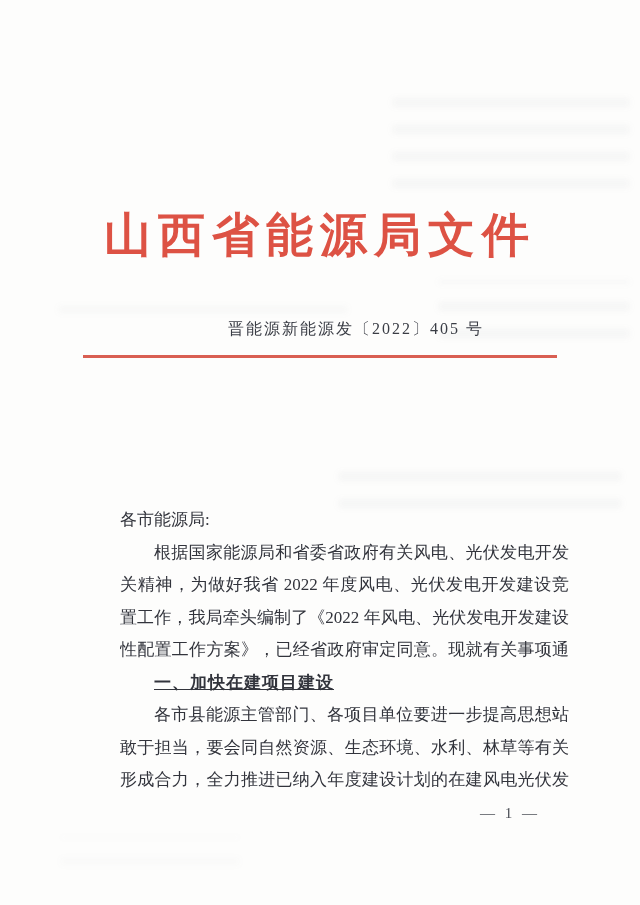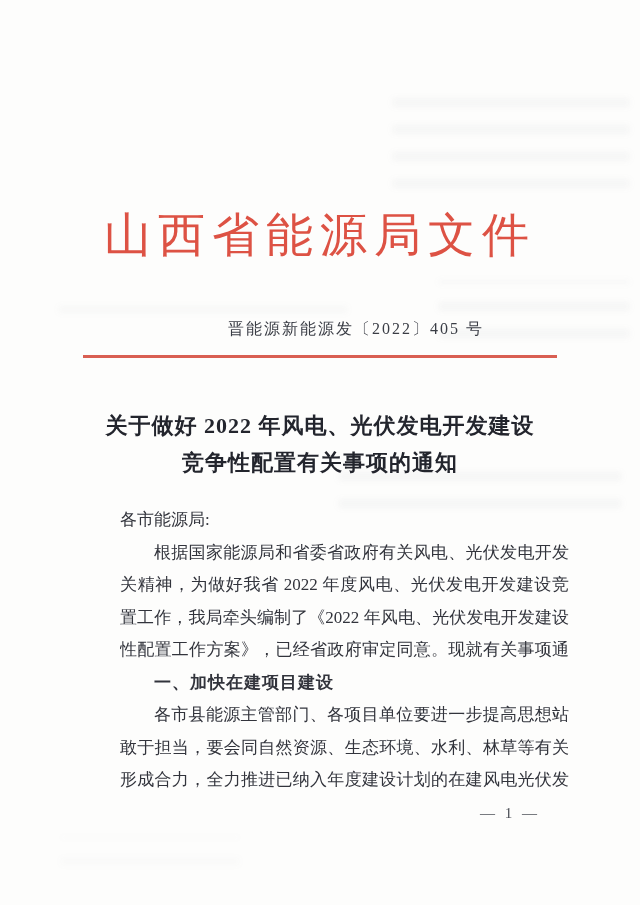--- a/index.html
+++ b/index.html
@@ -34,21 +34,21 @@
   .b5 { left: 60px;  top: 836px; width: 180px; height: 30px; opacity:.25; }
 
   .org-title {
     position: absolute;
     top: 204px;
     left: 0;
     width: 100%;
     margin: 0;
     text-align: center;
     font-size: 47px;
-    font-weight: normal;
+    font-weight: bold;
     letter-spacing: 7px;
     color: #dd5244;
     white-space: nowrap;
   }
 
   .doc-number {
     position: absolute;
     top: 319px;
     left: 0;
     width: 100%;
@@ -95,21 +95,21 @@
     line-height: 32.5px;
     overflow: hidden;
     white-space: nowrap;
   }
   .line.justify {
     white-space: normal;
     text-align: justify;
     text-align-last: justify;
   }
   .line.indent { padding-left: 34px; }
-  .line.bold   { font-weight: bold; letter-spacing: 1px; }
+  .line.bold   { font-weight: bold; letter-spacing: 1px; text-decoration: underline; }
 
   .page-number {
     position: absolute;
     top: 805px;
     right: 100px;
     font-size: 15px;
     letter-spacing: 3px;
     color: #4a4d55;
     white-space: nowrap;
   }
@@ -124,24 +124,20 @@
   <div class="bleed b3"></div>
   <div class="bleed b4"></div>
   <div class="bleed b5"></div>
 
   <h1 class="org-title">山西省能源局文件</h1>
 
   <div class="doc-number">晋能源新能源发〔2022〕405 号</div>
 
   <div class="red-rule"></div>
 
-  <div class="doc-title">
-    <div>关于做好 2022 年风电、光伏发电开发建设</div>
-    <div>竞争性配置有关事项的通知</div>
-  </div>
 
   <div class="body-text" id="body-lines">
       <div class="line">各市能源局:</div>
       <div class="line indent justify">根据国家能源局和省委省政府有关风电、光伏发电开发建设有</div>
       <div class="line justify">关精神，为做好我省 2022 年度风电、光伏发电开发建设竞争性配</div>
       <div class="line justify">置工作，我局牵头编制了《2022 年风电、光伏发电开发建设竞争</div>
       <div class="line justify">性配置工作方案》，已经省政府审定同意。现就有关事项通知如下：</div>
       <div class="line indent bold">一、加快在建项目建设</div>
       <div class="line indent justify">各市县能源主管部门、各项目单位要进一步提高思想站位，</div>
       <div class="line justify">敢于担当，要会同自然资源、生态环境、水利、林草等有关部门</div>

